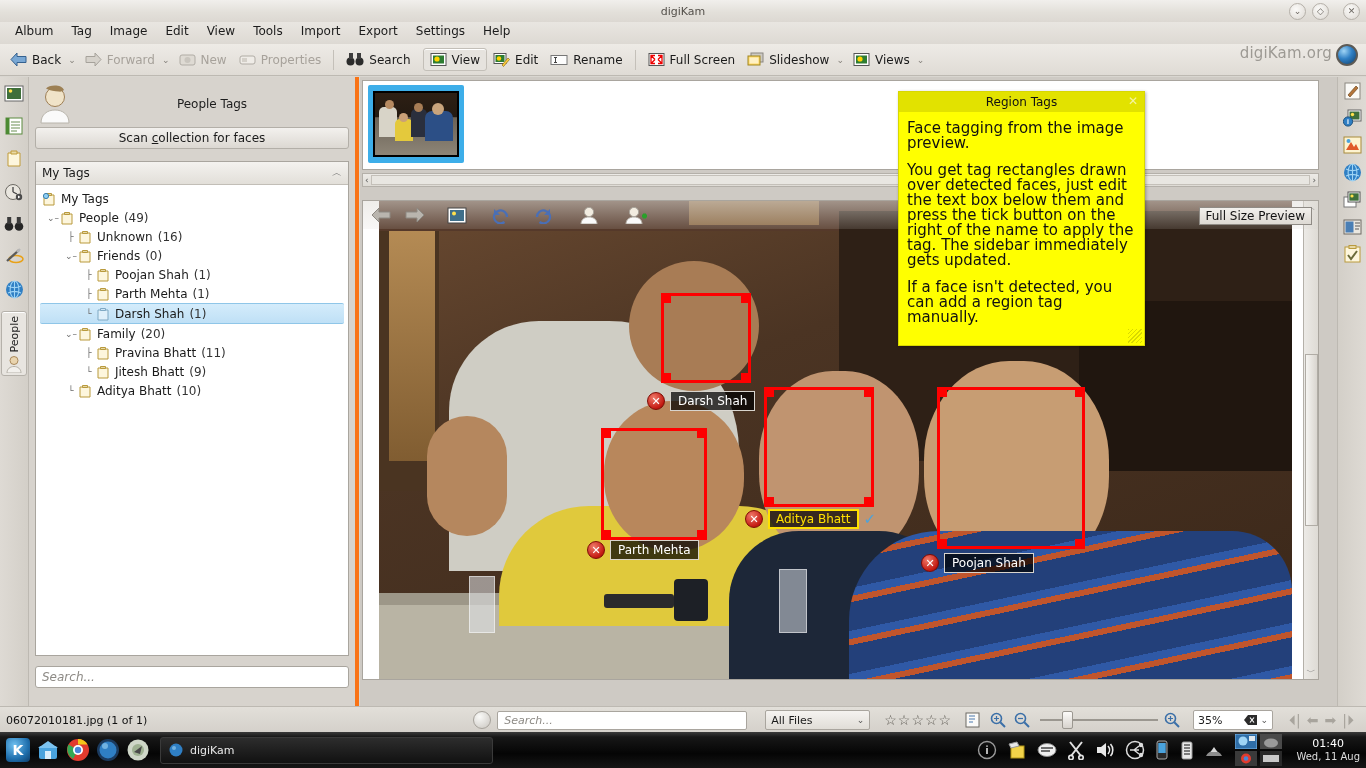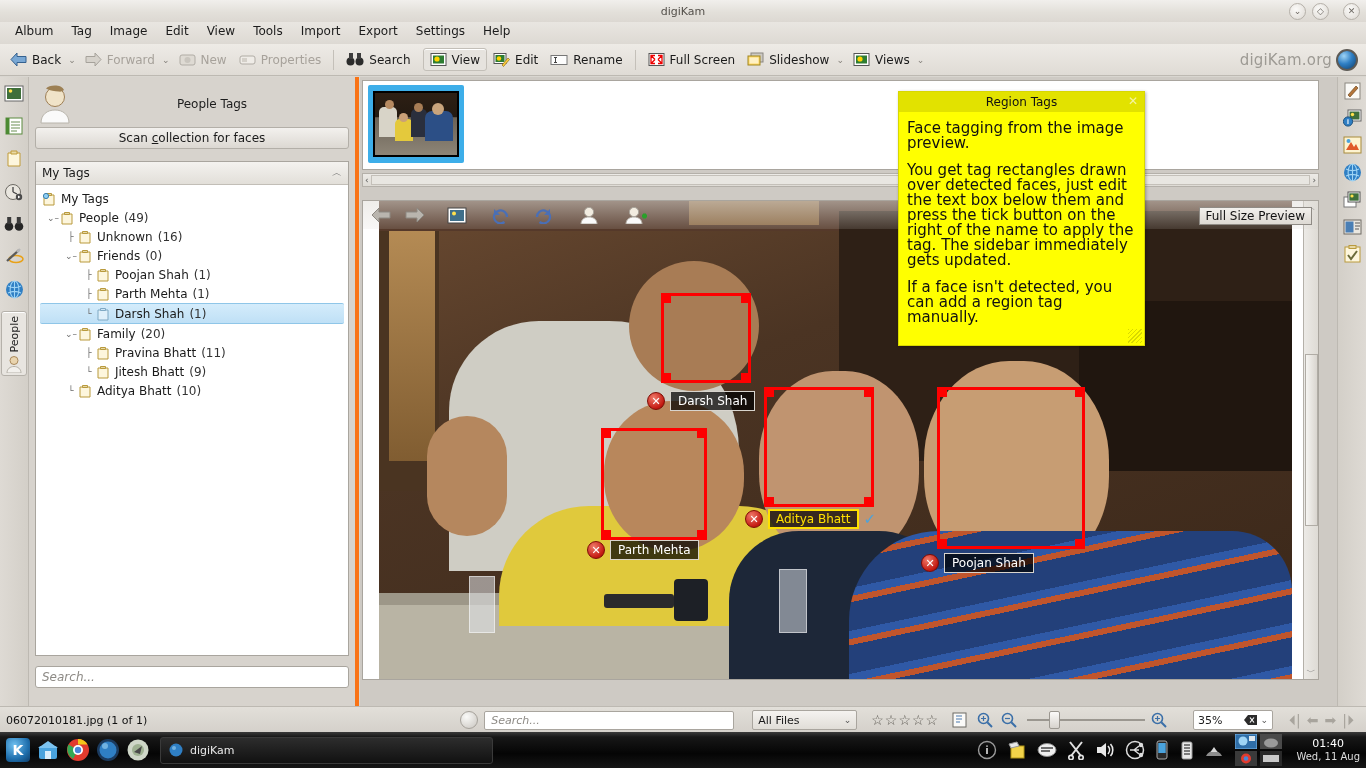--- a/index.html
+++ b/index.html
@@ -44,21 +44,21 @@
     background:linear-gradient(to bottom,#eeebe6,#dfdbd5);
     border-bottom:1px solid #bdb9b2;
     display:flex;align-items:center;padding-left:4px;box-sizing:border-box;
   }
   .tb-btn{display:flex;align-items:center;gap:5px;padding:3px 6px;border-radius:3px;font-size:12px;white-space:nowrap;}
   .tb-btn.sel{background:#e6e3de;border:1px solid #c3bfb8;box-shadow:inset 0 1px 0 #fff;}
   .tb-btn.dis{color:#a7a29b;}
   .tb-sep{width:1px;height:20px;background:#c4c0b9;margin:0 6px;}
   .tb-arrow{font-size:9px;color:#85817b;margin:0 3px 0 1px;}
   .brand{
-    position:absolute;right:8px;top:44px;height:32px;display:flex;align-items:center;gap:4px;
+    position:absolute;right:8px;top:44px;height:32px;display:flex;gap:4px;
   }
   .brand-txt{font-size:15px;color:#9d9a94;letter-spacing:.2px;}
   .globe{
     width:22px;height:22px;border-radius:50%;
     background:radial-gradient(circle at 33% 28%,#9fd4f5 0%,#2f7fc4 45%,#0d3c68 100%);
     border:2px solid #5d5a55;box-sizing:border-box;
   }
 
   
   .ico{display:inline-block;vertical-align:middle;line-height:0;}
@@ -918,21 +918,21 @@
         <div class="track"></div>
         <div class="knob"></div>
       </div>
       <span class="ico">
           <svg width="16" height="16" viewBox="0 0 16 16">
             <circle cx="6.5" cy="6.5" r="5" fill="none" stroke="#3b6fa8" stroke-width="1.6"></circle>
             <path d="M10.3 10.3 L15 15" stroke="#3b6fa8" stroke-width="2"></path>
             <path d="M4 6.5h5M6.5 4v5" stroke="#3b6fa8" stroke-width="1.2"></path>
           </svg>
         </span>
-      <div class="zoom-combo" style="margin-left:20px;">
+      <div class="zoom-combo" style="margin-left:7px;">
         <span>35%</span>
         <span style="display:flex;align-items:center;gap:3px;">
           <span class="ico">
               <svg width="14" height="12" viewBox="0 0 14 12">
                 <path d="M4 1h9v10H4L0 6z" fill="#2b2b2b"></path>
                 <path d="M6 3.5l4 5M10 3.5l-4 5" stroke="#fff" stroke-width="1.2"></path>
               </svg>
             </span>
           <span style="font-size:9px;color:#555;">⌄</span>
         </span>

